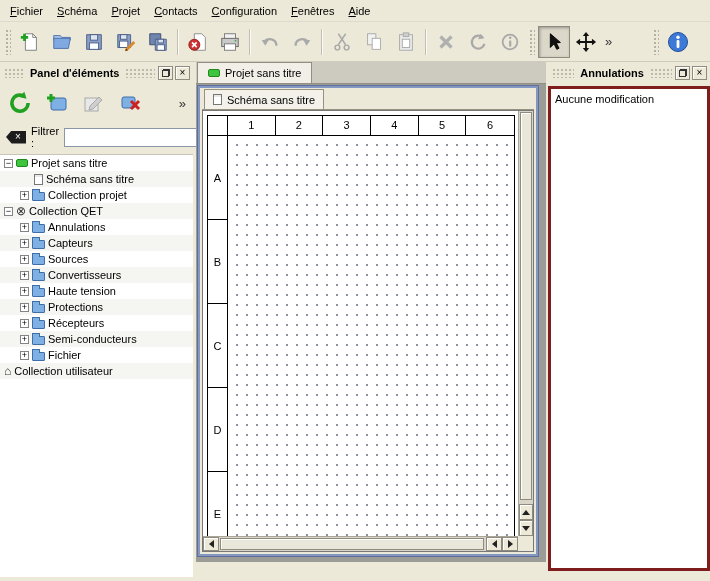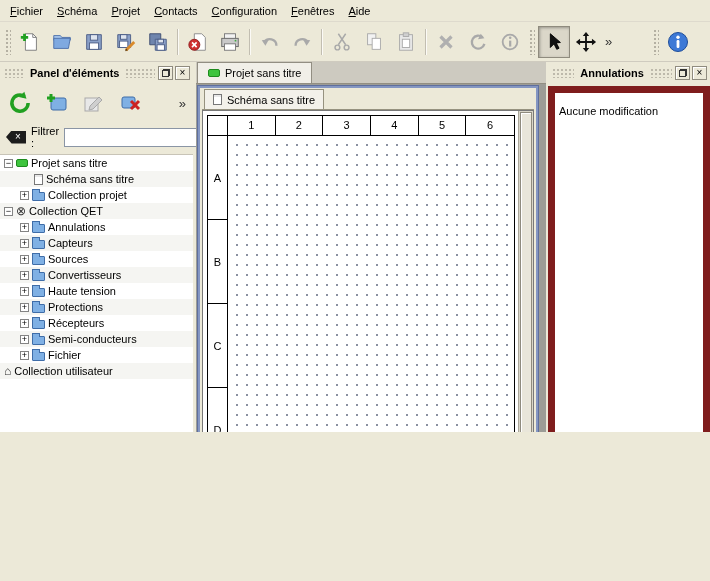--- a/index.html
+++ b/index.html
@@ -1,18 +1,18 @@
 <!DOCTYPE html>
 <html><head>
 <meta charset="utf-8">
 <style>
   * { box-sizing: border-box; margin: 0; padding: 0; }
   html,body { background:#ece9d8; }
   #app {
-    position: relative; width: 710px; height: 432px;
+    position: relative; width: 710px; height: 581px;
     background: #ece9d8; overflow: hidden;
     font-family: "Liberation Sans", sans-serif; font-size: 11px; color:#000;
   }
 
   
   .menubar { position:absolute; top:0; left:0; right:0; height:22px;
     display:flex; align-items:center; padding-left:3px;
     border-bottom:1px solid #dedacd; }
   .menu-item { display:inline-block; padding:3px 7px; cursor:default; }
   .menu-item::first-letter { text-decoration: underline; }
@@ -143,21 +143,21 @@
   .hthumb { position:absolute; top:1px; bottom:1px; left:17px; right:34px;
     background:#e9e6da; border:1px solid #8f8b7e; box-shadow: inset 1px 1px 0 #fff; }
   .tri { width:0; height:0; }
   .tri-up { border:4px solid transparent; border-bottom:5px solid #222; margin-top:-4px; }
   .tri-down { border:4px solid transparent; border-top:5px solid #222; margin-bottom:-4px; }
   .tri-left { border:4px solid transparent; border-right:5px solid #222; margin-left:-4px; }
   .tri-right { border:4px solid transparent; border-left:5px solid #222; margin-right:-4px; }
 
   
   .undo-list { flex:1; margin:4px 0 10px 0; background:#fff;
-    border:7px solid #7f1d1d; padding:12px 4px; overflow:hidden; }
+    border:3px solid #7f1d1d; padding:4px 4px; overflow:hidden; }
 
   .splitter { position:absolute; top:62px; bottom:0; background:transparent; cursor:col-resize; }
   .sp1 { left:193px; width:3px; } .sp2 { left:546px; width:2px; }
 </style>
 </head>
 <body>
 
 <div id="app">
 
   <div class="menubar">

